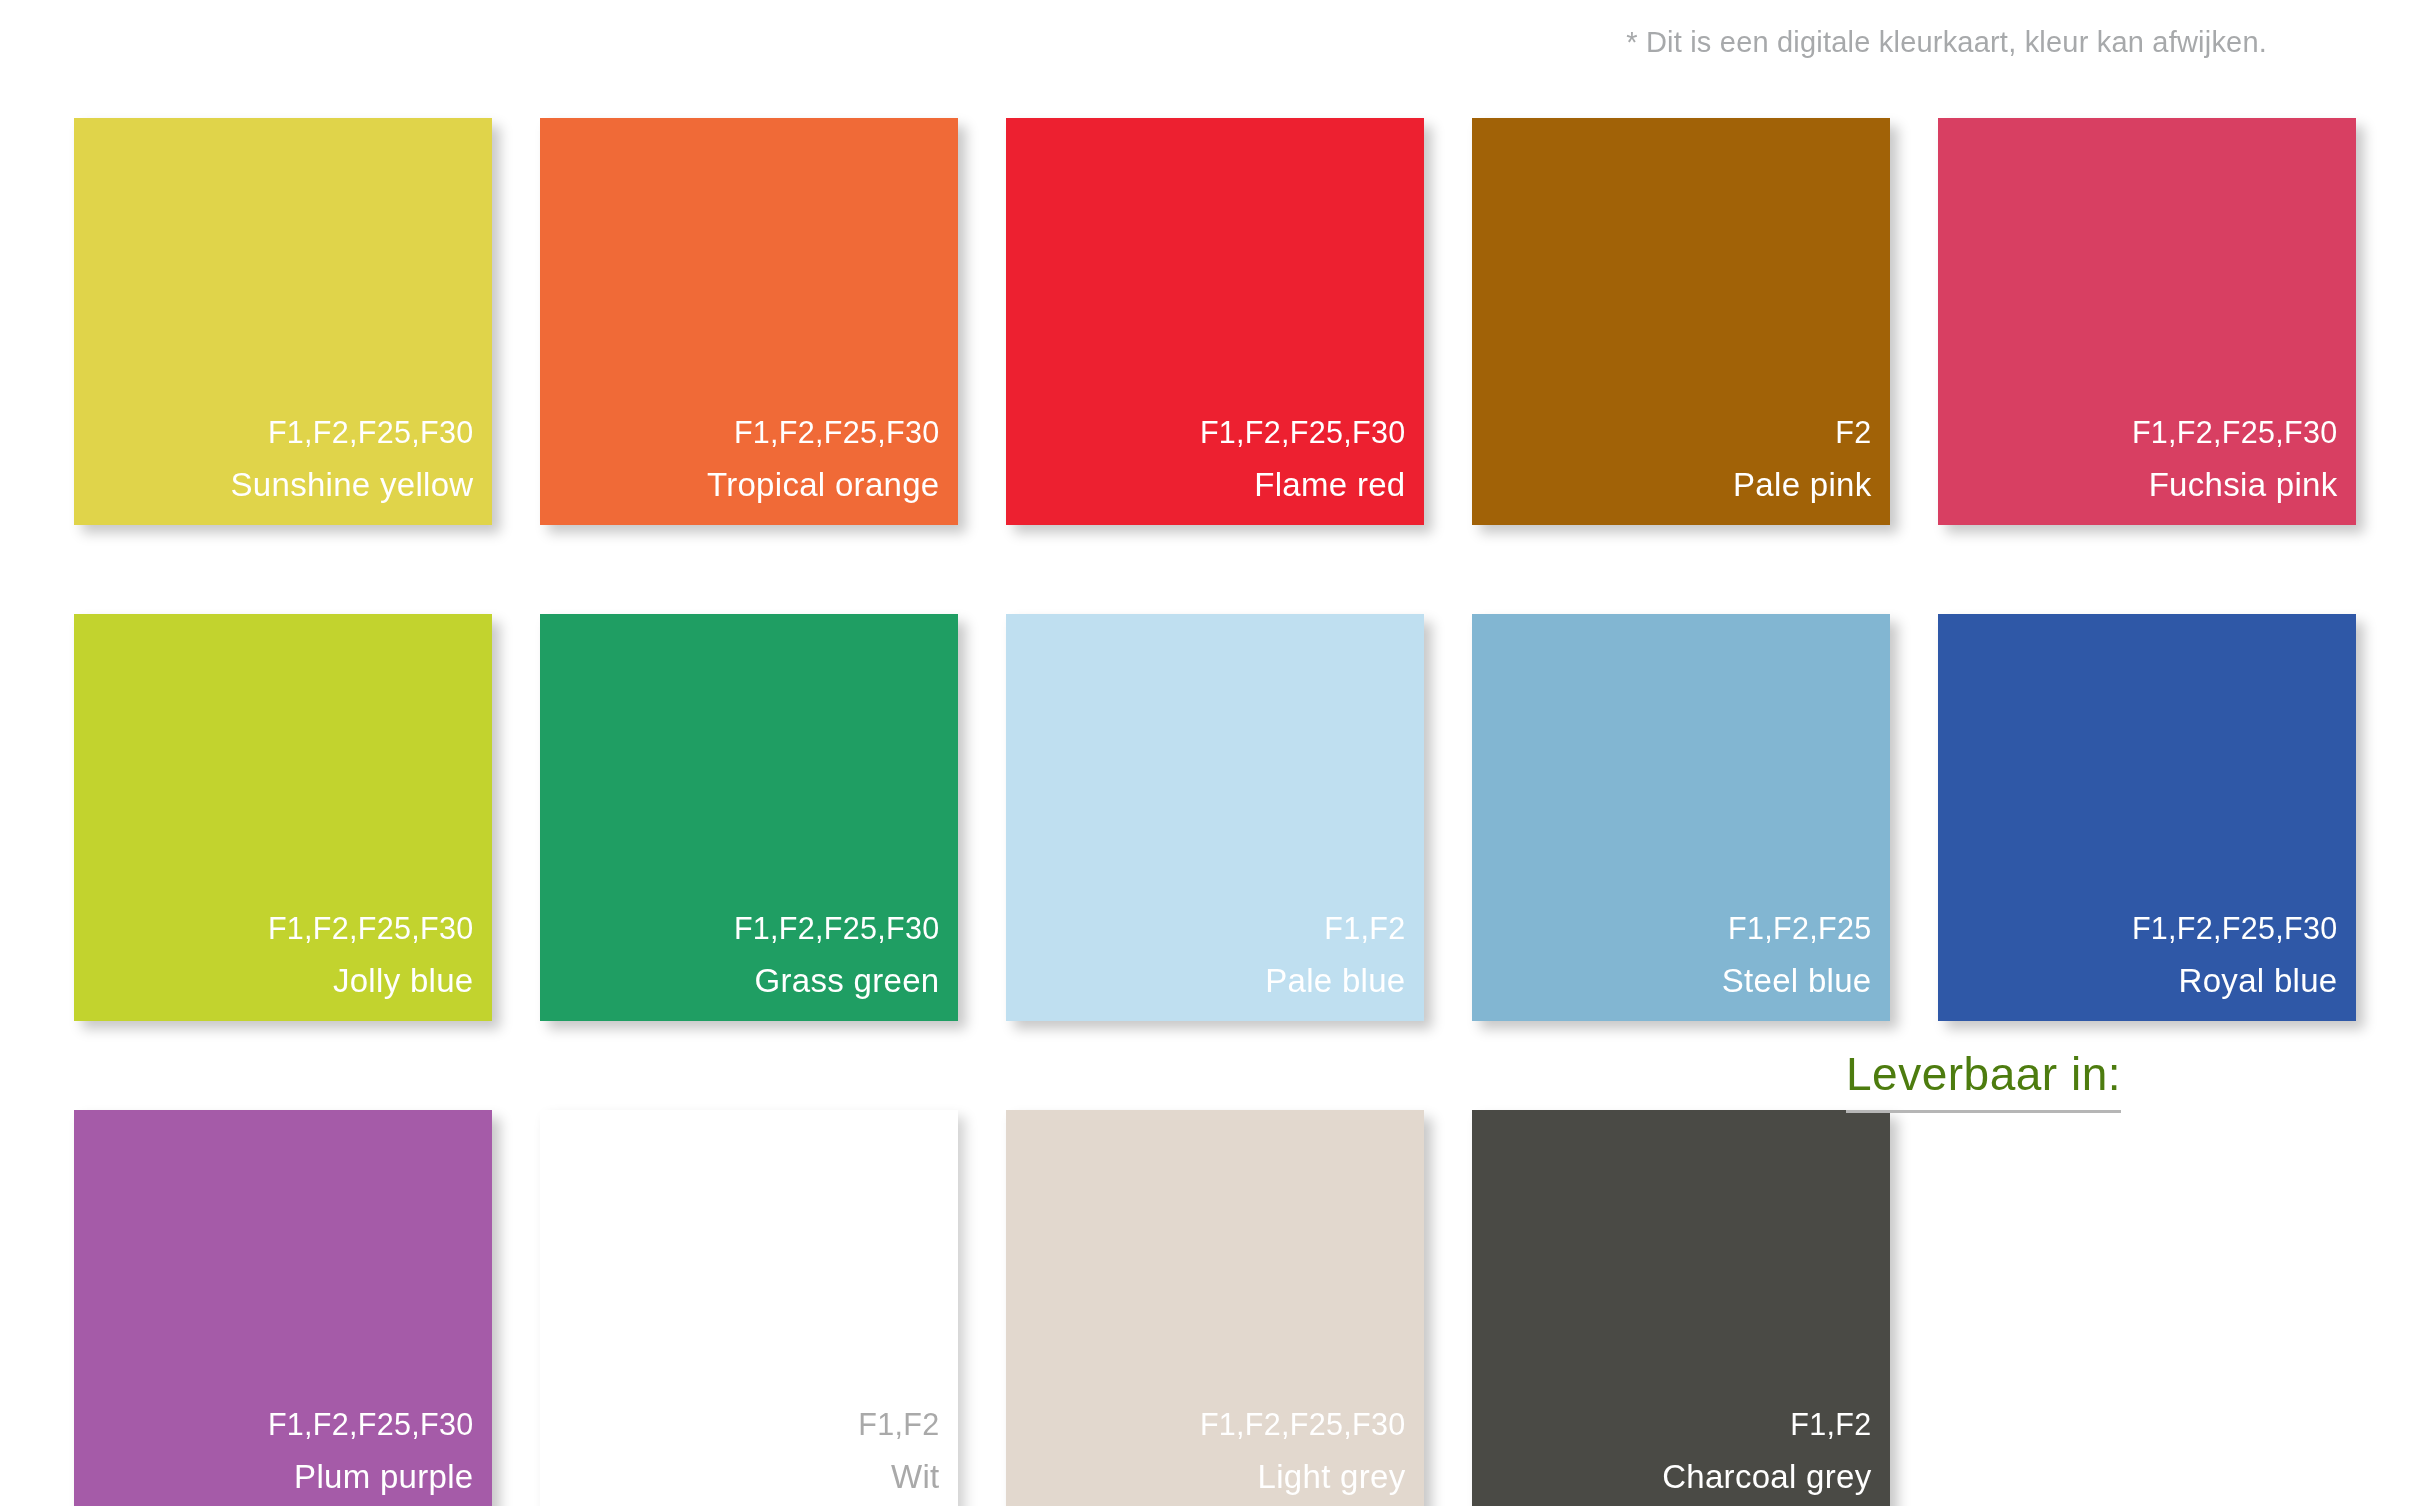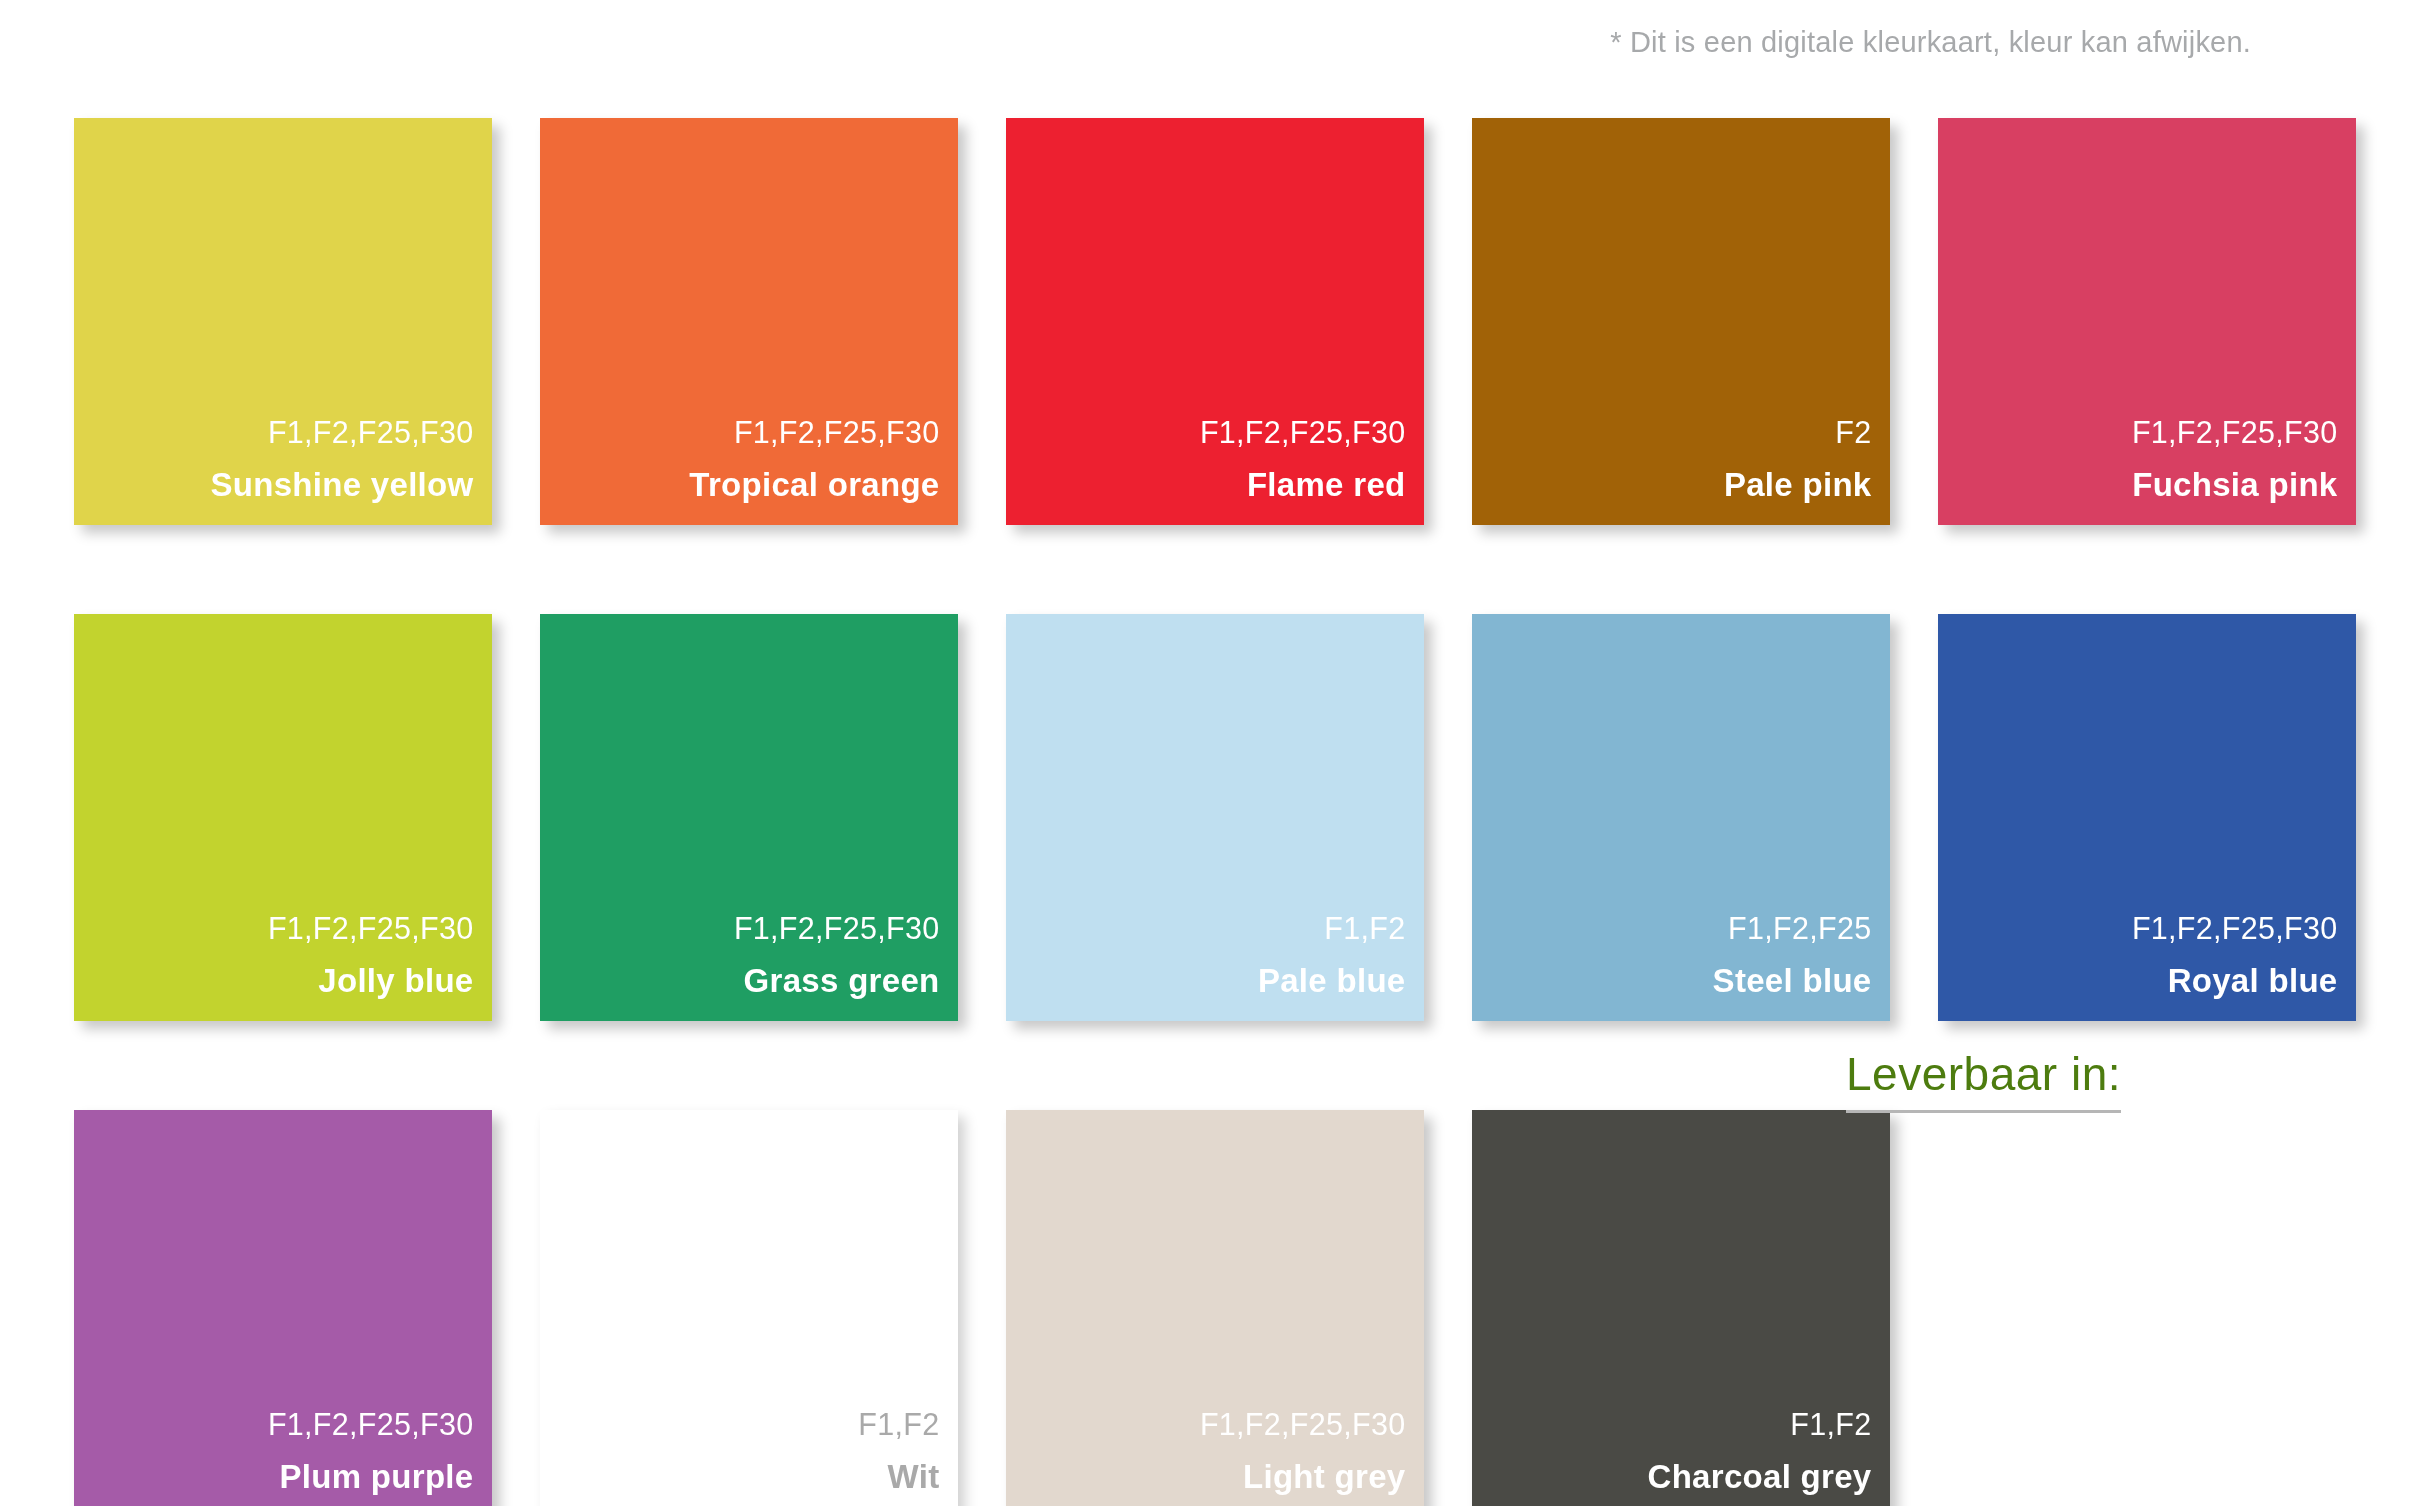--- a/index.html
+++ b/index.html
@@ -18,21 +18,21 @@
     position: relative;
     width: 2413px;
     height: 1506px;
     box-sizing: border-box;
   }
 
   
   .disclaimer {
     position: absolute;
     top: 26px;
-    right: 162px;
+    right: 146px;
     font-size: 29px;
     color: #a7a9ab;
     letter-spacing: 0.2px;
     white-space: nowrap;
   }
 
   
   .grid {
     position: absolute;
     top: 118px;
@@ -71,21 +71,20 @@
   .sizes {
     font-size: 30.5px;
     letter-spacing: 0.3px;
     margin-bottom: 20.3px;
     white-space: nowrap;
   }
   .cname {
     font-size: 33px;
     letter-spacing: 0.3px;
     white-space: nowrap;
-    font-weight: bold;
   }
 
   
   .leverbaar {
     position: absolute;
     left: 1846px;
     top: 1047px;
     width: 388px;
     color: #4d7c0f;
   }

